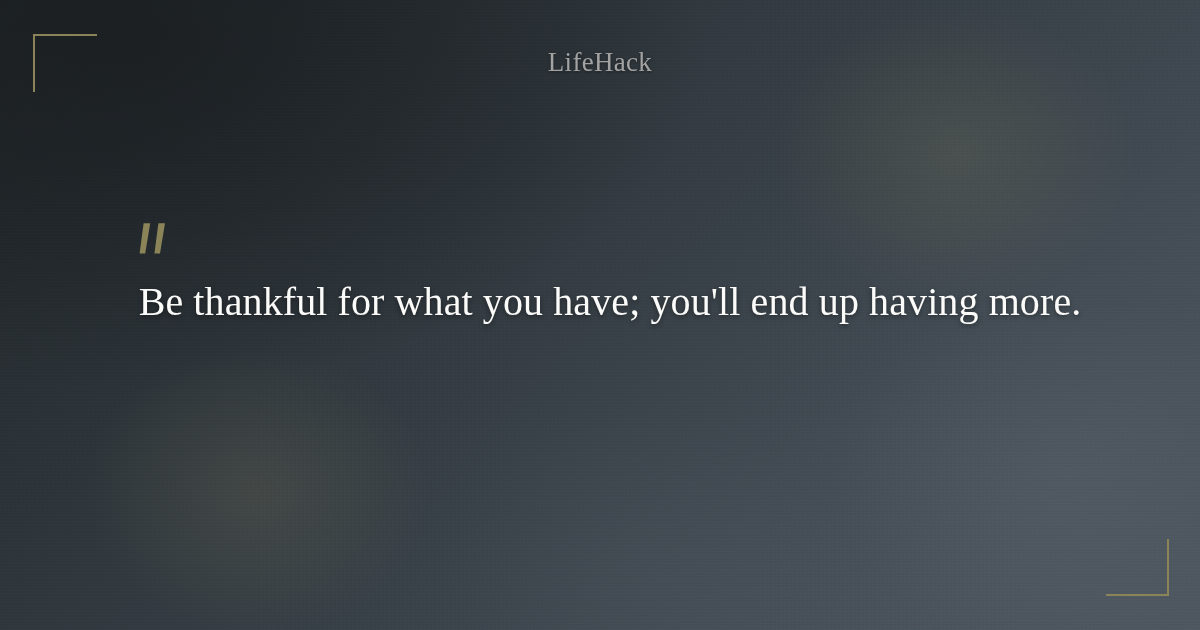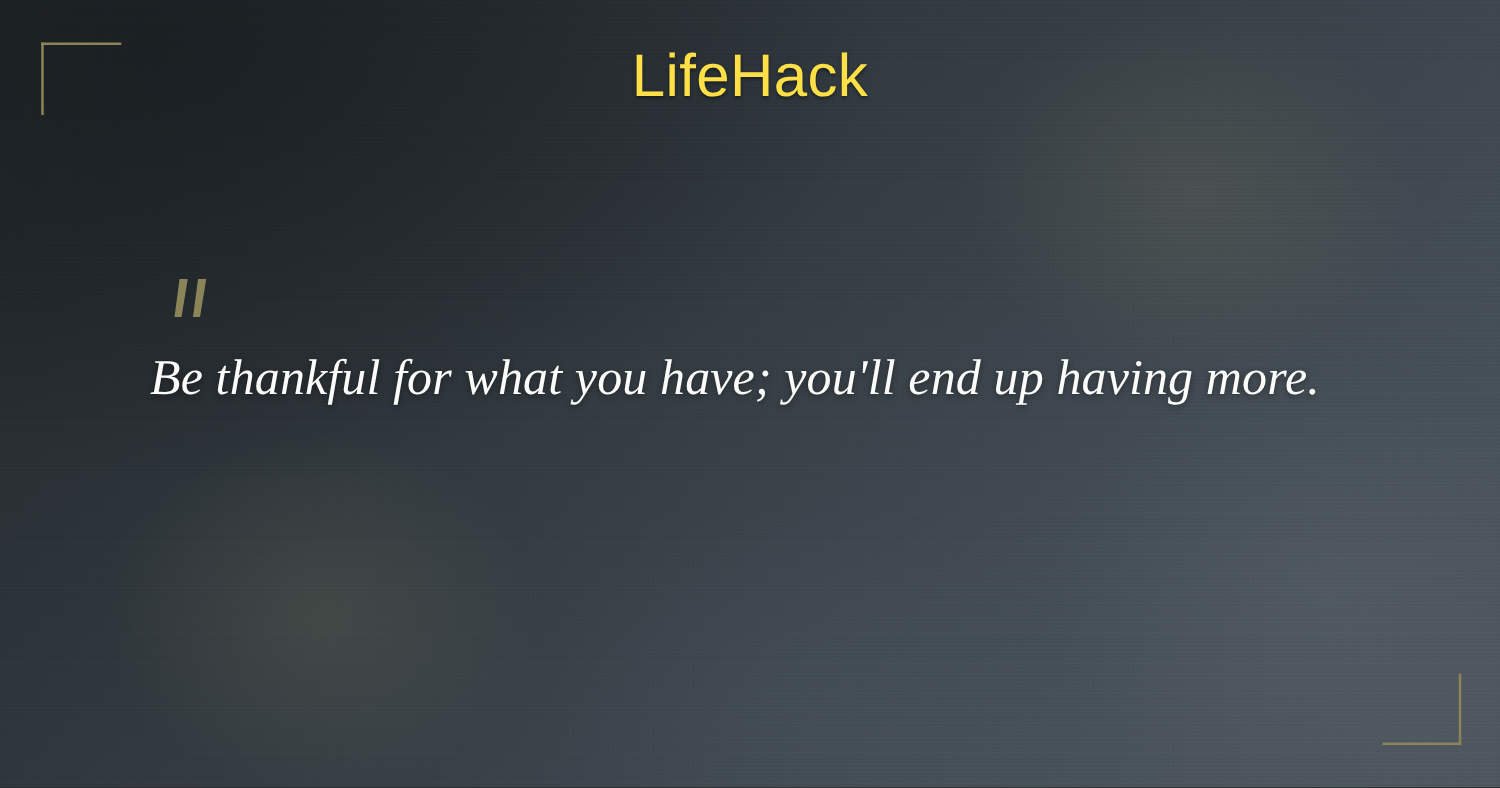--- a/index.html
+++ b/index.html
@@ -131,26 +131,26 @@
   
   #brand {
     position: absolute;
     left: 0;
     right: 0;
     top: 42px;
     text-align: center;
   }
   #brand-wordmark {
     display: inline-block;
-    font-family: Liberation Sans, sans-serif;
-    font-size: 48px;
+    font-family: Liberation Serif, serif;
+    font-size: 27px;
     line-height: 40px;
     font-weight: 400;
     letter-spacing: 0.3px;
-    color: #fde047;
+    color: #a3a3a3;
     text-shadow: 0 1px 3px rgba(0,0,0,0.45);
   }
 
   
   #quote-block {
     position: absolute;
     left: 120px;
     top: 222px;
     width: 980px;
   }
@@ -159,28 +159,28 @@
     display: block;
     width: 44px;
     height: 42px;
     margin-left: 14px;
     margin-bottom: 12px;
   }
 
   #quote-text {
     display: block;
     font-family: "Liberation Serif", "DejaVu Serif", serif;
-    font-style: italic;
     font-weight: 400;
     font-size: 40px;
     line-height: 52px;
     letter-spacing: 0.1px;
     color: #fbfbf9;
     text-shadow: 0 2px 5px rgba(0,0,0,0.42);
     white-space: nowrap;
+    text-align: center;
   }
 </style>
 </head>
 <body>
 
 <div id="card">
 
   <div class="bg-layer" id="bg-base"></div>
   <div class="bg-layer" id="bg-vignette"></div>
   <div class="bg-layer" id="bg-glow-warm-top"></div>

